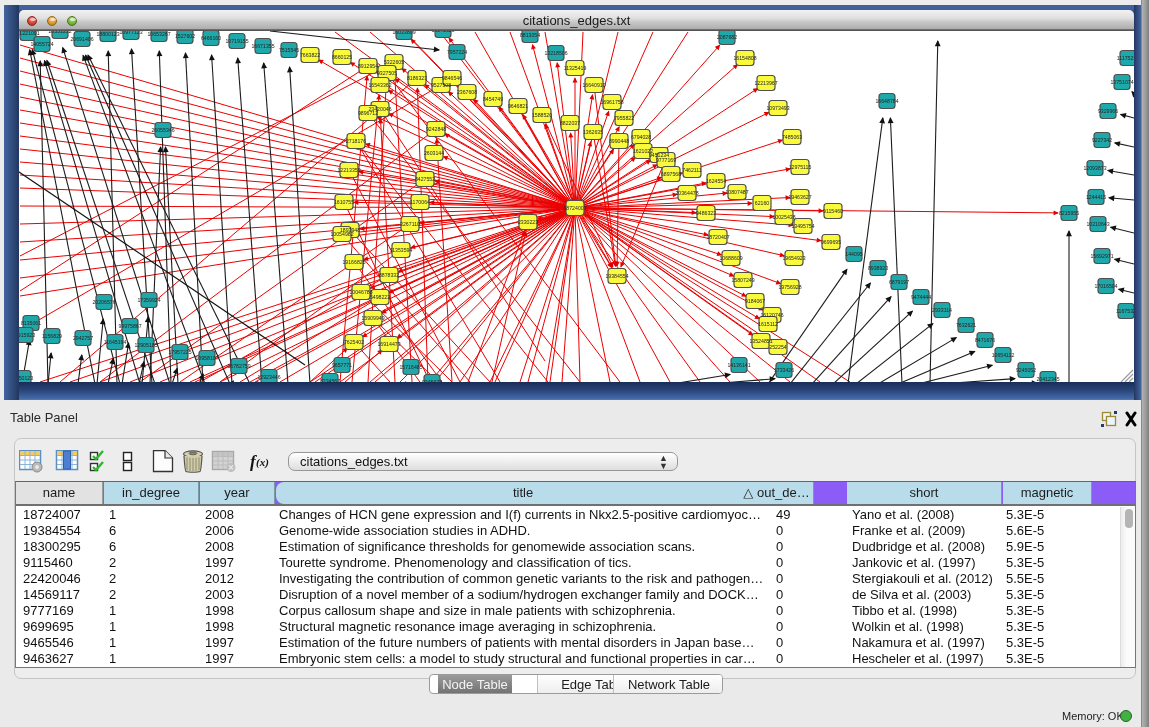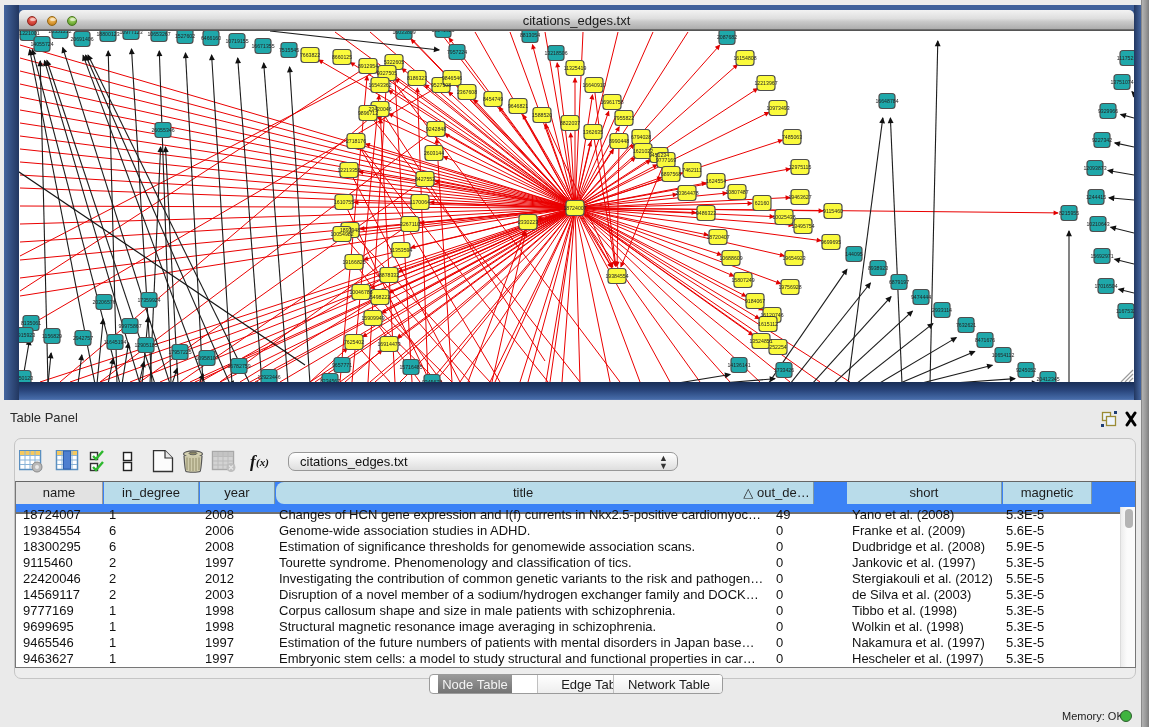--- a/index.html
+++ b/index.html
@@ -20,21 +20,21 @@
 #canvas { position:absolute; left:19px; top:30px; width:1115px; height:352px; background:#fff; overflow:hidden; border-top:1px solid #555;}
 #rightstrip { position:absolute; left:1141px; top:0; width:8px; height:727px; background:linear-gradient(to right,#b2b2b2 0%,#9a9a9a 55%,#7e7e7e 100%); border-left:1px solid #8a8a8a; }
 #panel { position:absolute; left:0; top:400px; width:1141px; height:327px; background:#eaeaea; z-index:0; }
 #panel > * { z-index:1; }
 #ptitle { position:absolute; left:10px; top:10px; font-size:13px; color:#2b2b2b; }
 #toolbar { position:absolute; left:14px; top:38px; width:1122px; height:241px; background:#ededed; border:1px solid #c5c5c5; border-radius:7px; }
 #dropdown { position:absolute; left:288px; top:52px; width:390px; height:19px; border:1px solid #979797; border-radius:7px;
   background:linear-gradient(to bottom,#ffffff,#dedede); font-size:13px; color:#111; line-height:17px; padding-left:11px; }
 #dd-arrows { position:absolute; right:9px; top:1px; font-size:9px; color:#333; line-height:8px; }
 #table { position:absolute; left:15px; top:81px; width:1121px; height:187px; background:#fff; border:1px solid #777; border-top-color:#666; overflow:hidden; }
-#thead { position:absolute; left:0; top:0; width:1120px; height:32px; background:#3b82f6; border-bottom:2px solid #707070; }
+#thead { position:absolute; left:0; top:0; width:1120px; height:24px; background:#8b5cf6; border-bottom:2px solid #707070; }
 .th { position:absolute; top:0; height:22px; line-height:22px; text-align:center; font-size:13px; color:#1c1c1c; border-right:1px solid #7d99a6; background:#b9dcea; }
 #tbody { position:absolute; left:0; top:25px; width:1120px; font-size:13px; color:#111; }
 .tr { position:relative; height:16px; line-height:16px; white-space:nowrap; }
 .tr div { position:absolute; top:0; overflow:hidden; }
 .c0 { left:7px; width:88px; } .c1 { left:93px; width:90px; } .c2 { left:189px; width:80px; }
 .c3 { left:263px; width:492px; } .c4 { left:760px; width:70px; } .c5 { left:836px; width:160px; }
 .c6 { left:990px; width:95px; }
 #vscroll { position:absolute; left:1104px; top:25px; width:16px; height:161px; background:linear-gradient(to right,#ececec,#fbfbfb 40%); border-left:1px solid #dcdcdc; }
 #vthumb { position:absolute; left:4px; top:2px; width:8px; height:19px; border-radius:4px; background:#b4b4b4; }
 #tabs { position:absolute; left:429px; top:274px; width:294px; height:20px; border:1px solid #9b9b9b; border-radius:4px; overflow:hidden; background:#fff; }

